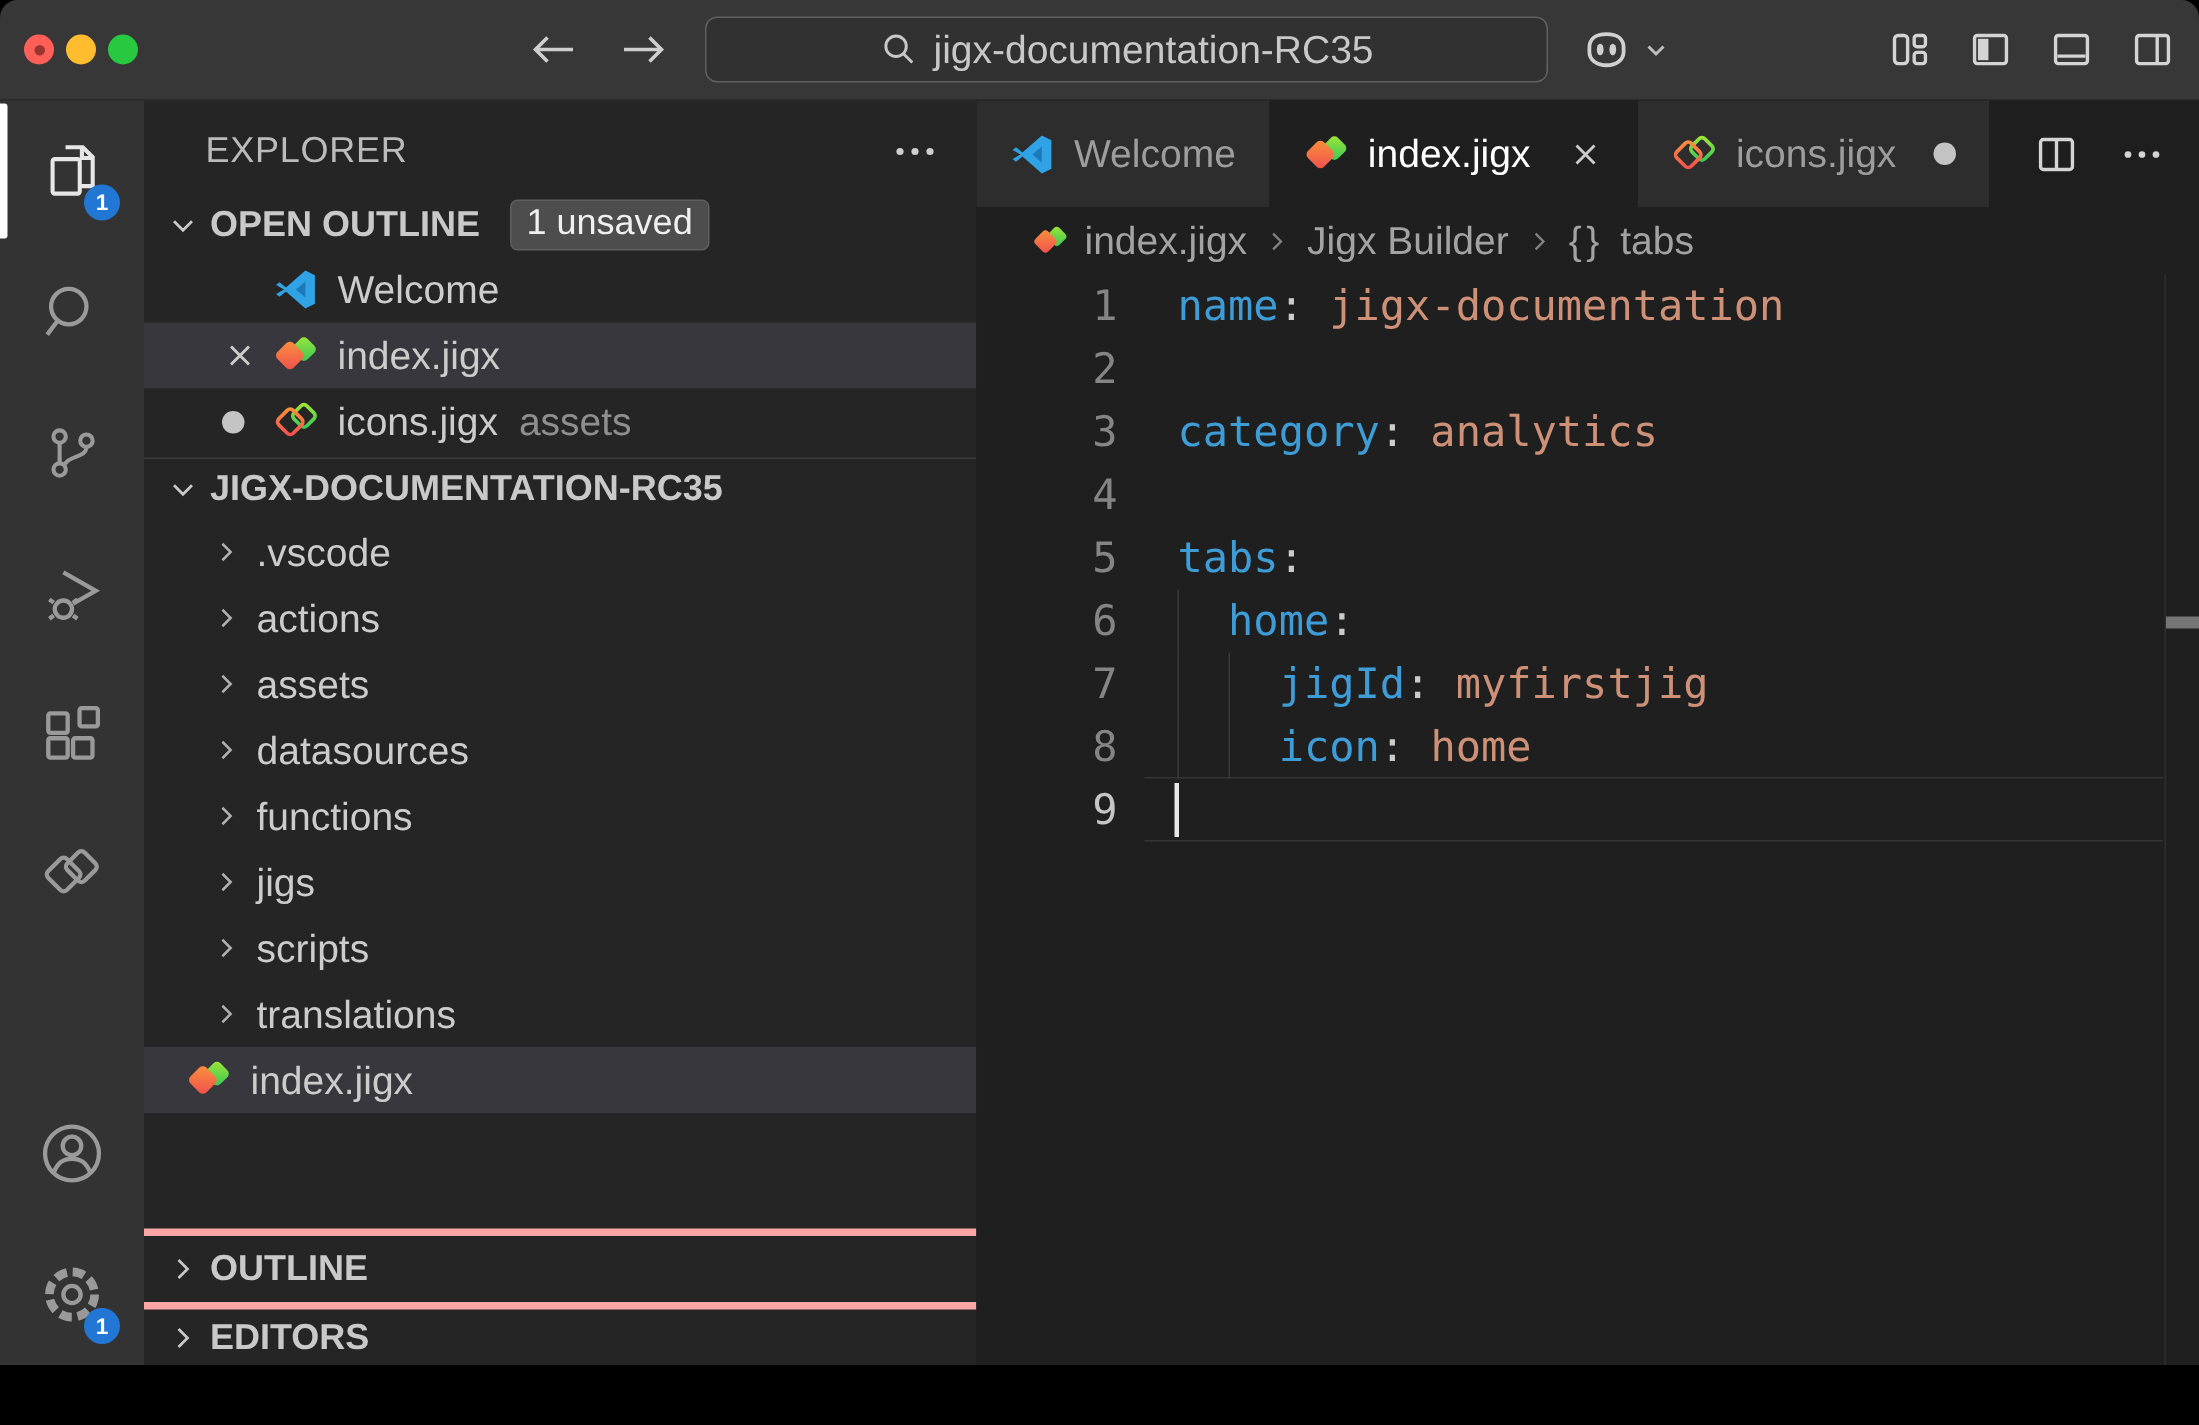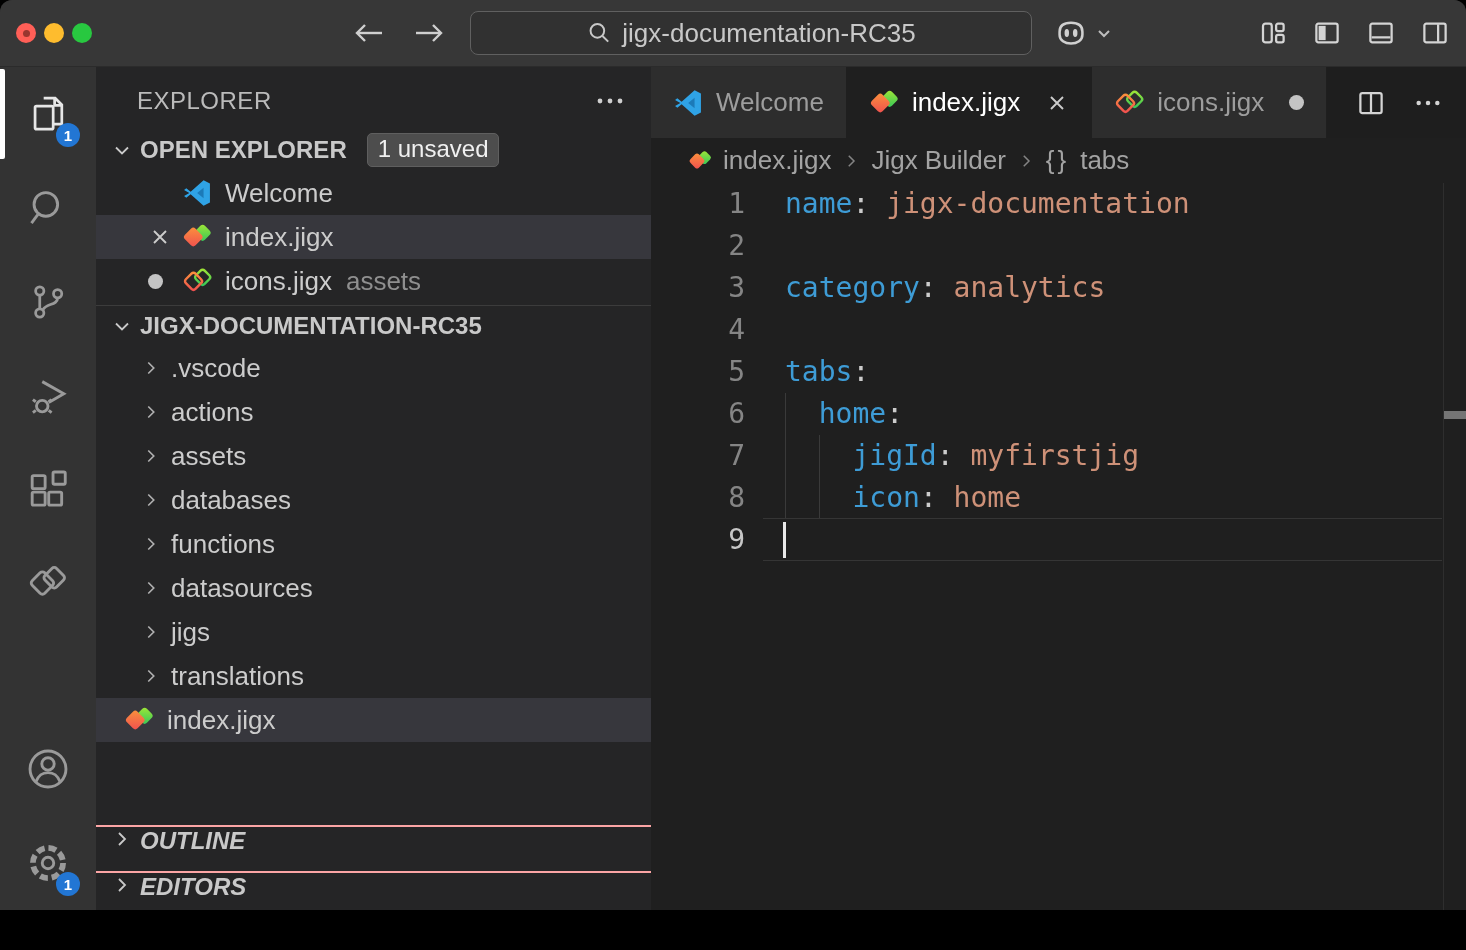--- a/index.html
+++ b/index.html
@@ -44,22 +44,22 @@
   .row.selected{background:#37373d;}
   .oe-row{padding-left:52px;}
   .oe-action{width:34px;flex:none;display:flex;align-items:center;}
   .oe-icon{width:30px;height:30px;flex:none;margin-right:13px;display:flex;align-items:center;}
   .oe-desc{margin-left:14px;color:#8f8f8f;}
   .mod-dot{width:15px;height:15px;border-radius:50%;background:#c4c4c4;display:inline-block;}
   .ws-section{border-top:1px solid #3c3c3c;margin-top:2px;}
   .tree-folder{padding-left:44px;gap:9px;}
   .tree-file{padding-left:28px;gap:13px;}
   .sb-bottom{margin-top:auto;}
-  .panel-row{display:flex;gap:6px;padding-left:14px;font-weight:700;font-size:24px;
-    color:#c9c9c9;border-top:2px solid #fca5a5;font-style:italic;}
+  .panel-row{display:flex;align-items:center;gap:6px;padding-left:14px;font-weight:700;font-size:24px;
+    color:#c9c9c9;border-top:5px solid #fca5a5;}
   .panel-row.outline{height:44px;}
   .panel-row.timeline{height:37px;}
   
   .editor{flex:1;background:#1f1f1f;position:relative;display:flex;flex-direction:column;}
   .tabsbar{height:71px;background:#1e1e1e;display:flex;flex:none;align-items:stretch;}
   .tab{display:flex;align-items:center;gap:13px;padding:0 22px;font-size:26px;color:#9d9d9d;
     background:#2d2d2d;border-right:1px solid #1f1f1f;}
   .tab.active{background:#1f1f1f;color:#ffffff;}
   .tab .t-icon{width:30px;height:30px;display:flex;align-items:center;}
   .tab .t-close{margin-left:12px;display:flex;align-items:center;}
@@ -268,21 +268,21 @@
             </svg>
         </span>
       </div>
 
       <div class="section-head">
         <span>
           <svg width="24" height="24" viewBox="0 0 24 24" fill="none" stroke="#c9c9c9" stroke-width="1.8">
               <path d="M6 9.5 L12 15.5 L18 9.5"></path>
             </svg>
         </span>
-        <span>OPEN EXPLORER</span>
+        <span>OPEN OUTLINE</span>
         <span class="badge-box">1 unsaved</span>
       </div>
 
       <div id="open-editors-list">
           <div class="row oe-row">
             <span class="oe-action"></span>
             <span class="oe-icon">
               <svg width="30" height="30" viewBox="0 0 32 32">
     <path fill="#2FA3E6" d="M23 2.5 L29.8 5.8 V26.2 L23 29.5 L9.2 17.4 L4.6 21.1 L2.2 19.2 L7.8 16 L2.2 12.8 L4.6 10.9 L9.2 14.6 Z"></path>
     <path fill="#1c7ab8" d="M23 10.3 L16.2 16 L23 21.7 Z"></path>
@@ -352,45 +352,45 @@
                 </svg>
               </span>
               <span>assets</span>
             </div>
             <div class="row tree-folder">
               <span>
                 <svg width="22" height="22" viewBox="0 0 24 24" fill="none" stroke="#b0b0b0" stroke-width="1.8">
                   <path d="M9 6 L15 12 L9 18"></path>
                 </svg>
               </span>
-              <span>databases</span>
+              <span>datasources</span>
             </div>
             <div class="row tree-folder">
               <span>
                 <svg width="22" height="22" viewBox="0 0 24 24" fill="none" stroke="#b0b0b0" stroke-width="1.8">
                   <path d="M9 6 L15 12 L9 18"></path>
                 </svg>
               </span>
               <span>functions</span>
             </div>
             <div class="row tree-folder">
               <span>
                 <svg width="22" height="22" viewBox="0 0 24 24" fill="none" stroke="#b0b0b0" stroke-width="1.8">
                   <path d="M9 6 L15 12 L9 18"></path>
                 </svg>
               </span>
-              <span>datasources</span>
-            </div>
-            <div class="row tree-folder">
-              <span>
-                <svg width="22" height="22" viewBox="0 0 24 24" fill="none" stroke="#b0b0b0" stroke-width="1.8">
-                  <path d="M9 6 L15 12 L9 18"></path>
-                </svg>
-              </span>
               <span>jigs</span>
+            </div>
+            <div class="row tree-folder">
+              <span>
+                <svg width="22" height="22" viewBox="0 0 24 24" fill="none" stroke="#b0b0b0" stroke-width="1.8">
+                  <path d="M9 6 L15 12 L9 18"></path>
+                </svg>
+              </span>
+              <span>scripts</span>
             </div>
             <div class="row tree-folder">
               <span>
                 <svg width="22" height="22" viewBox="0 0 24 24" fill="none" stroke="#b0b0b0" stroke-width="1.8">
                   <path d="M9 6 L15 12 L9 18"></path>
                 </svg>
               </span>
               <span>translations</span>
             </div>
             <div class="row tree-file selected">

